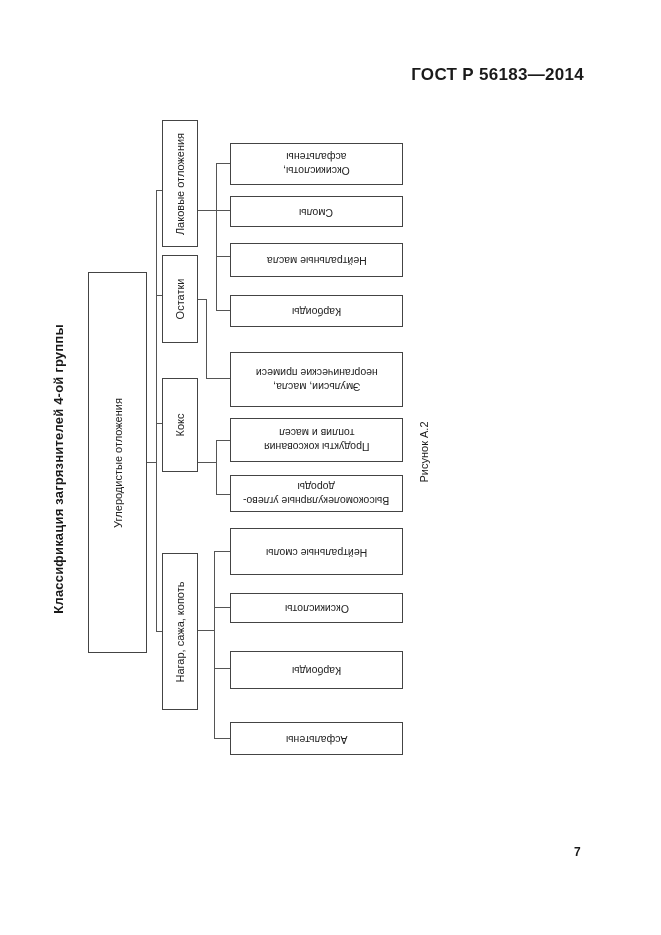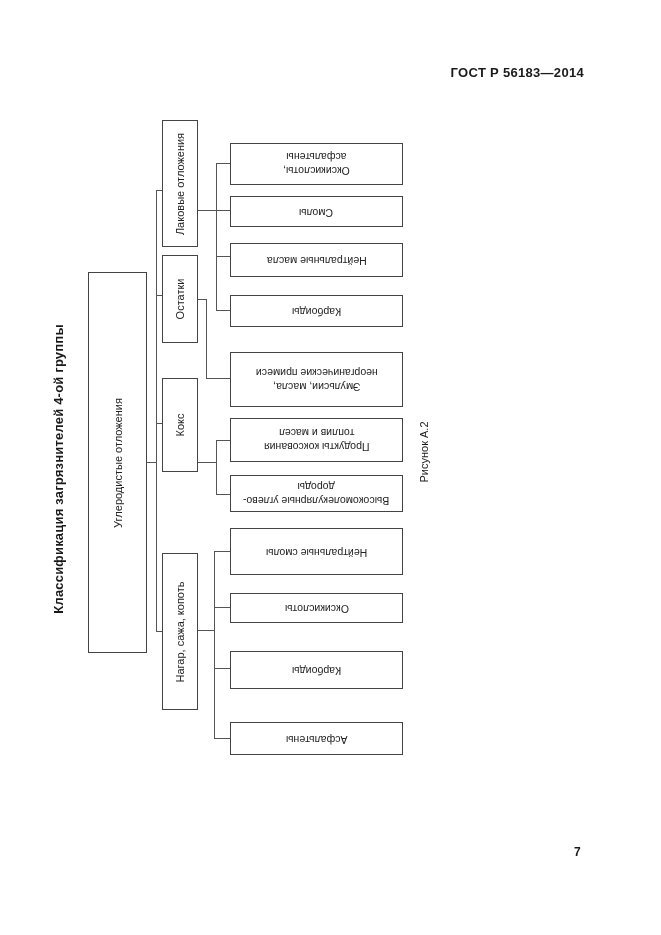--- a/index.html
+++ b/index.html
@@ -8,21 +8,21 @@
     background: #ffffff;
     font-family: "Liberation Sans", sans-serif;
     color: #1a1a1a;
     position: relative;
     overflow: hidden;
   }
   #page { position: absolute; inset: 0; }
 
   .hdr {
     position: absolute; top: 65px; right: 77px;
-    font-size: 13px; font-weight: bold; letter-spacing: 0.3px;
+    font-size: 17px; font-weight: bold; letter-spacing: 0.3px;
   }
   .pagenum {
     position: absolute; top: 845px; left: 574px;
     font-size: 12px; font-weight: bold;
   }
   .vtitle {
     position: absolute; left: 58px; top: 469px;
     transform: translate(-50%, -50%) rotate(-90deg);
     font-size: 13px; font-weight: bold; white-space: nowrap;
     letter-spacing: 0.2px;

